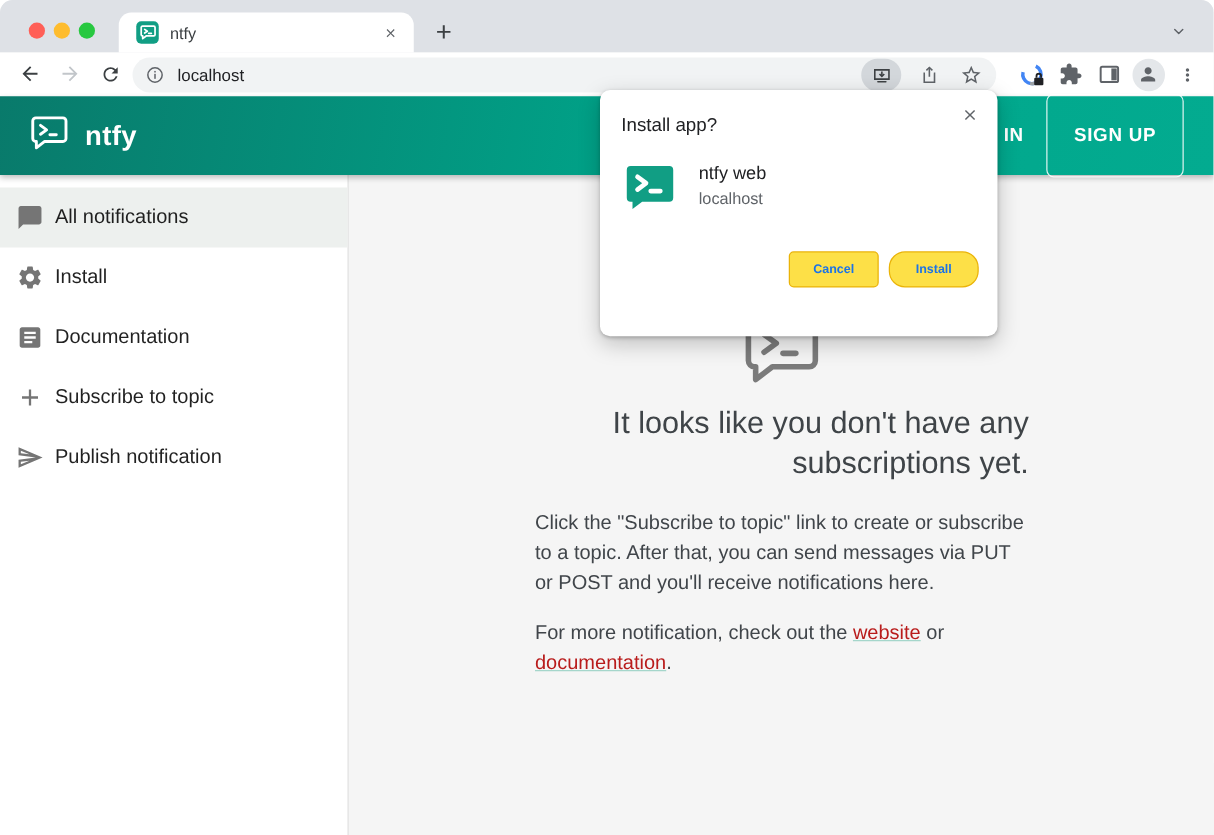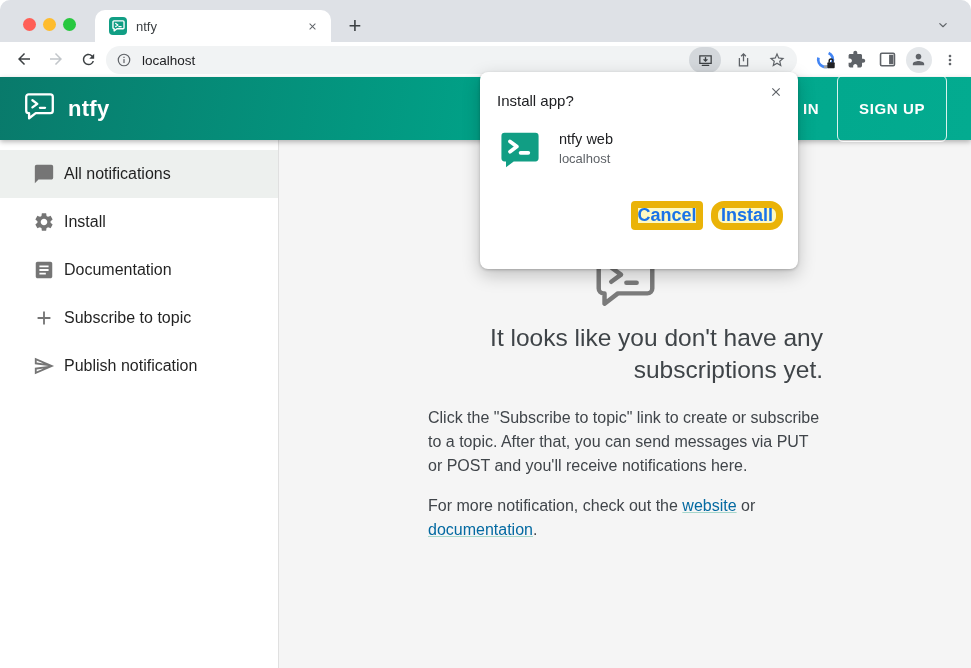--- a/index.html
+++ b/index.html
@@ -55,46 +55,46 @@
   .appbar-spacer { flex:1; }
   .signin-btn { color:#fff; font-size:15px; font-weight:bold; letter-spacing:0.6px;
     padding:8px 10px; margin-right:8px; }
   .signup-btn { color:#fff; font-size:15px; font-weight:bold; letter-spacing:0.6px;
     border:1.5px solid rgba(255,255,255,0.85); border-radius:6px;
     padding:24px 21px; margin-right:24px; }
 
   
   .sidebar { position:absolute; left:0; top:140px; width:279px; height:528px; background:#fff;
     border-right:1px solid #e0e0e0; padding-top:10px; z-index:5; }
-  .nav-item { height:48px; display:flex; align-items:center; padding-left:32px; cursor:pointer; }
+  .nav-item { height:48px; display:flex; align-items:center; padding-left:12px; cursor:pointer; }
   .nav-item.selected { background:#edf0ee; }
   .nav-item .nicon { width:24px; height:24px; flex:none; display:flex; align-items:center; justify-content:center; }
   .nav-item .nlabel { margin-left:8px; font-size:16px; color:rgba(0,0,0,0.87); }
 
   
   .main { position:absolute; left:280px; top:140px; width:691px; height:528px; background:#f5f5f5; }
   .empty { position:absolute; left:428px; top:251px; width:395px; z-index:6; }
   .empty-icon-row { text-align:center; }
   .empty-heading { margin-top:9px; text-align:right; font-size:24.5px; line-height:32px;
     color:#3f4448; font-weight:400; }
   .empty-p { margin-top:20px; font-size:16px; line-height:24px; color:#40454a; }
   .empty-p2 { margin-top:16px; font-size:16px; line-height:24px; color:#40454a; }
-  .tlink { color:#0369a1; text-decoration:underline; text-decoration-color:#a5d6cb; cursor:pointer; }
+  .tlink { color:#b91c1c; text-decoration:underline; text-decoration-color:#a5d6cb; cursor:pointer; }
 
   
   .dialog { position:absolute; left:480px; top:72px; width:318px; height:197px; background:#fff;
     border-radius:8px; box-shadow:0 1px 3px rgba(0,0,0,0.22), 0 6px 18px rgba(0,0,0,0.22); z-index:50; }
   .dlg-title { position:absolute; left:17px; top:20px; font-size:15px; color:#202124; }
   .dlg-close { position:absolute; right:12px; top:10px; width:20px; height:20px;
     display:flex; align-items:center; justify-content:center; cursor:pointer; }
   .dlg-appicon { position:absolute; left:20px; top:59px; }
   .dlg-appname { position:absolute; left:79px; top:59px; font-size:14.5px; color:#202124; }
   .dlg-origin { position:absolute; left:79px; top:79px; font-size:13px; color:#5f6368; }
-  .dlg-btn { position:absolute; top:129px; height:29px; background:#fef9c3; border:7px solid #eab308;
-    border-radius:4px; font-size:18px; font-weight:bold; color:#1a73e8; font-family:"Liberation Sans", sans-serif;
+  .dlg-btn { position:absolute; top:129px; height:29px; background:#fde047; border:1px solid #eab308;
+    border-radius:4px; font-size:10px; font-weight:bold; color:#1a73e8; font-family:"Liberation Sans", sans-serif;
     display:flex; align-items:center; justify-content:center; cursor:pointer; }
   .dlg-cancel { left:151px; width:72px; }
   .dlg-install { left:231px; width:72px;border-radius:13px; }
 </style>
 </head>
 <body>
 
 <div class="window">
 
   <div class="tabstrip">

